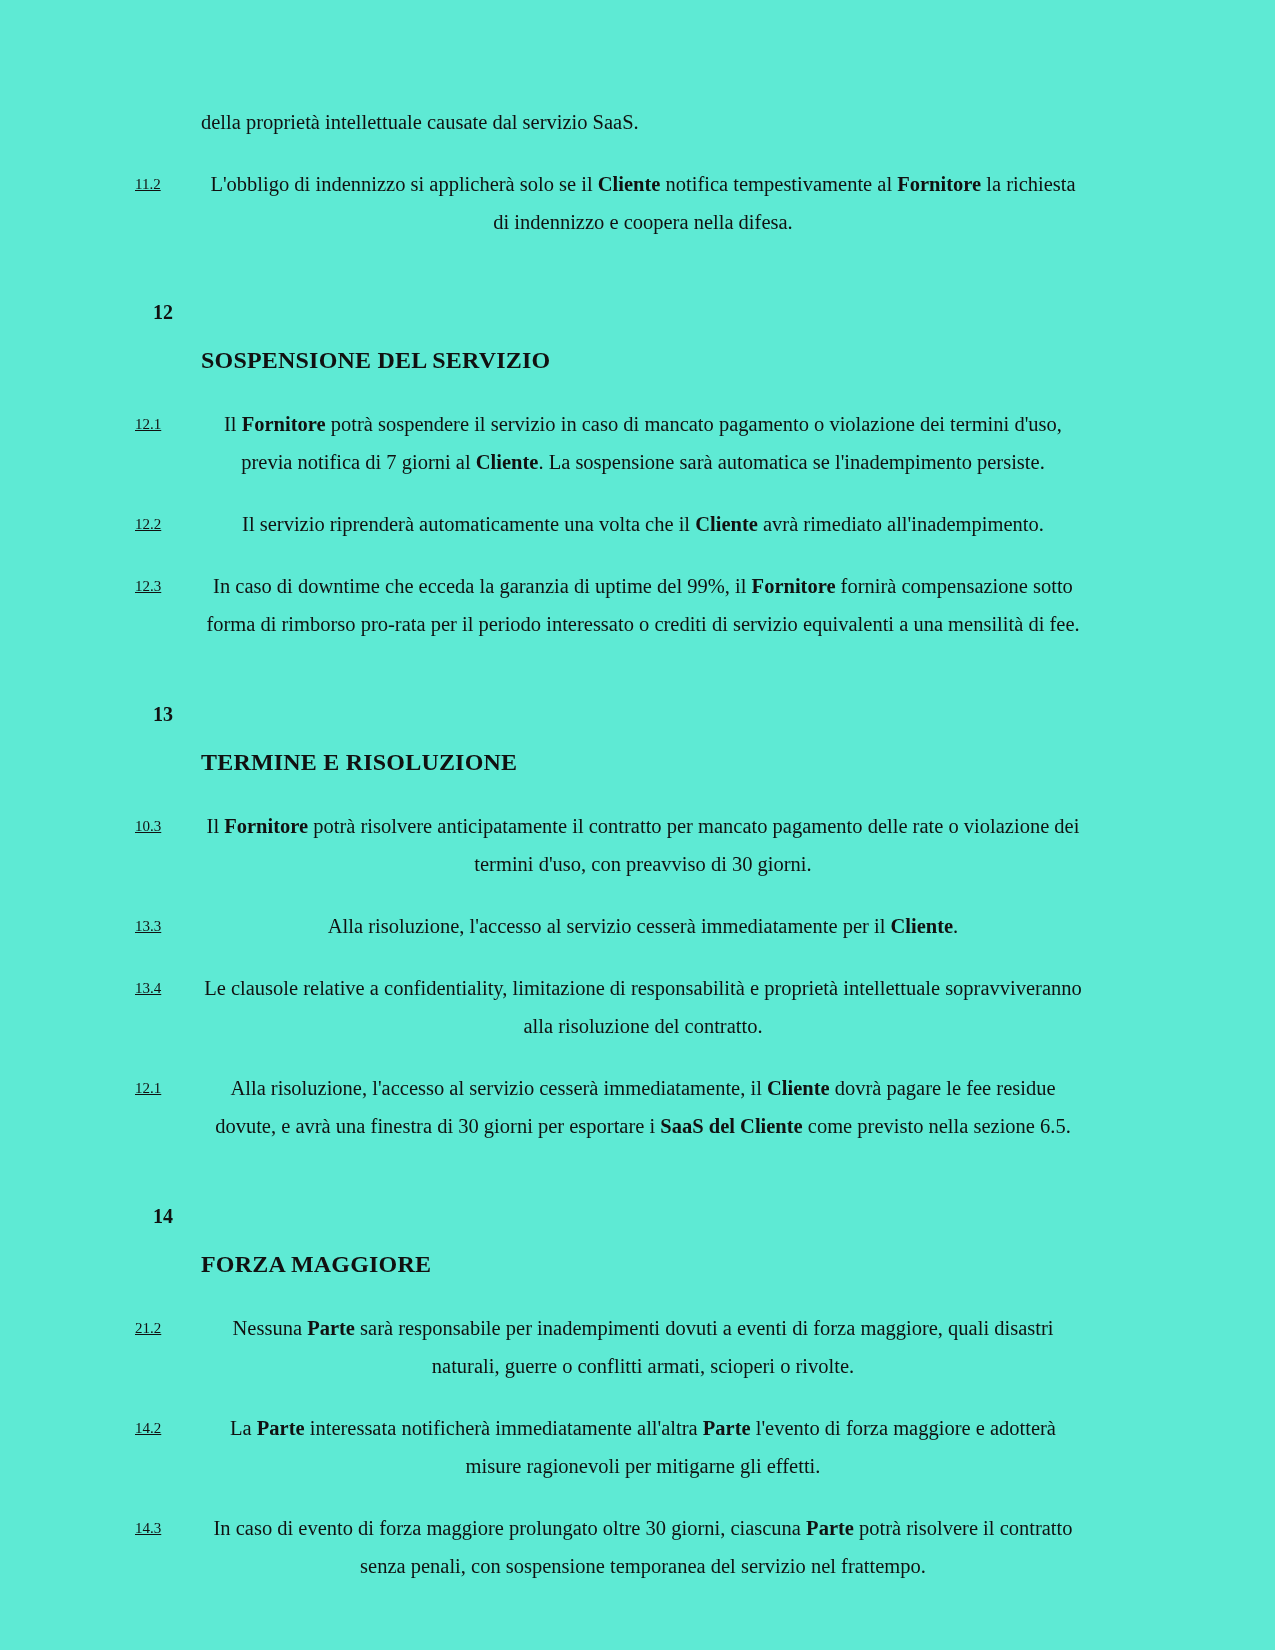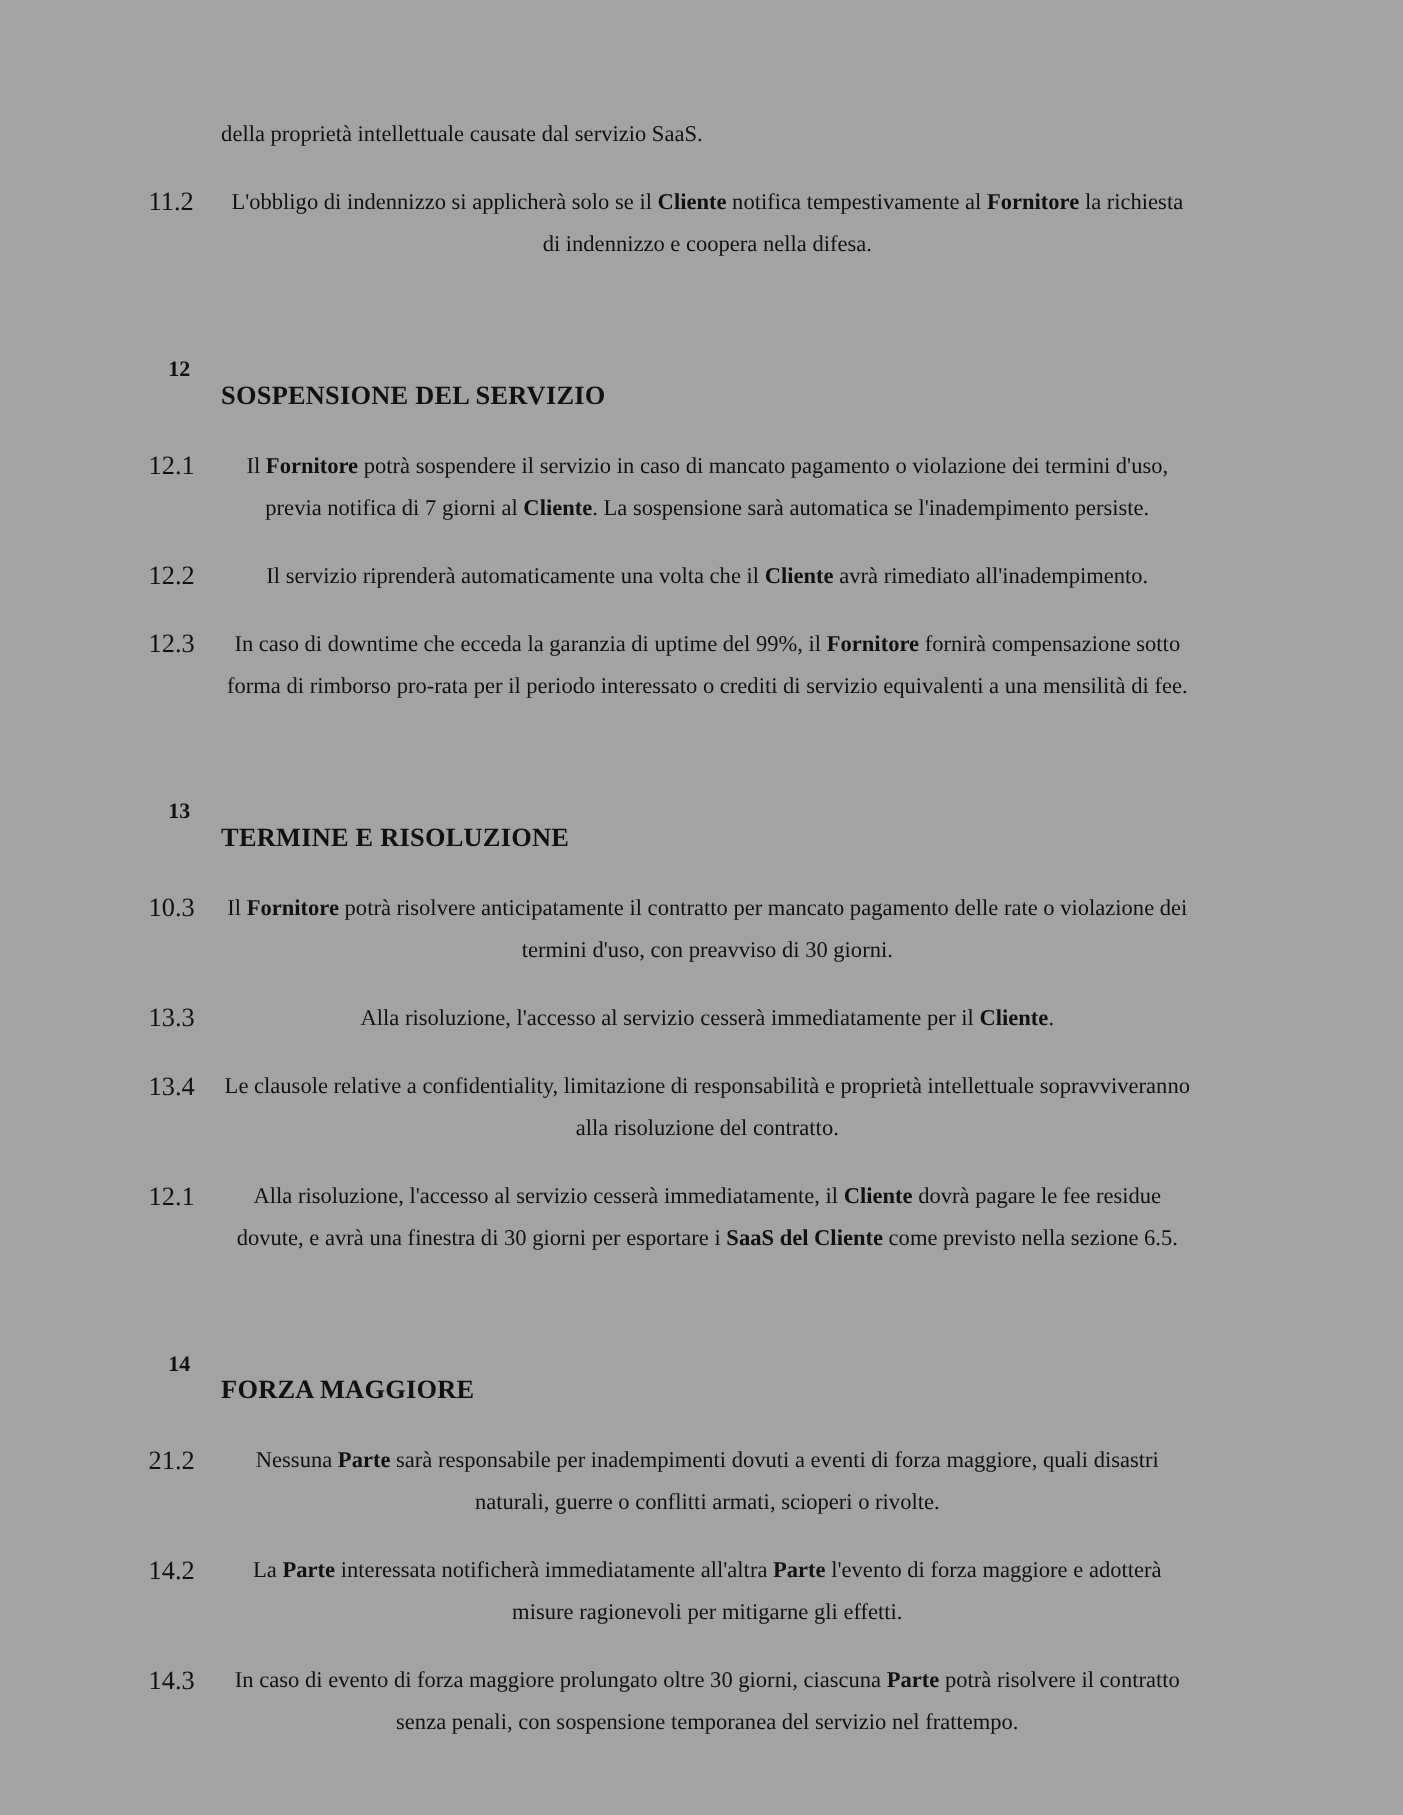--- a/index.html
+++ b/index.html
@@ -5,21 +5,21 @@
   html, body {
     margin: 0;
     padding: 0;
     background: #ffffff;
   }
 
   .page {
     position: relative;
     width: 1275px;
     height: 1650px;
-    background: #a3a3a3;
+    background: #5eead4;
     margin: 0 auto;
     overflow: hidden;
     box-sizing: border-box;
     font-family: "Liberation Serif", "DejaVu Serif", serif;
     color: #111111;
   }
 
   .content {
     position: absolute;
     left: 135px;
@@ -45,41 +45,42 @@
 
   
   .clause {
     display: flex;
     align-items: flex-start;
     margin-bottom: 24px;
   }
   .clause-num {
     width: 66px;
     flex: 0 0 66px;
-    font-size: 24px;
+    font-size: 15px;
     line-height: 38px;
     color: #111111;
     white-space: nowrap;
+    text-decoration: underline;
   }
   .clause-body {
     flex: 1 1 auto;
     font-size: 20.5px;
     line-height: 38px;
     color: #111111;
     text-align: center;
   }
   .clause-body b,
   .cont-text b {
     font-weight: 700;
   }
 
   
   .section-head {
     display: flex;
-    align-items: center;
+    align-items: flex-start;
     margin-top: 56px;
     margin-bottom: 30px;
   }
   .section-head .sec-num {
     width: 66px;
     flex: 0 0 66px;
     font-size: 20px;
     font-weight: 700;
     line-height: 30px;
     text-align: left;

